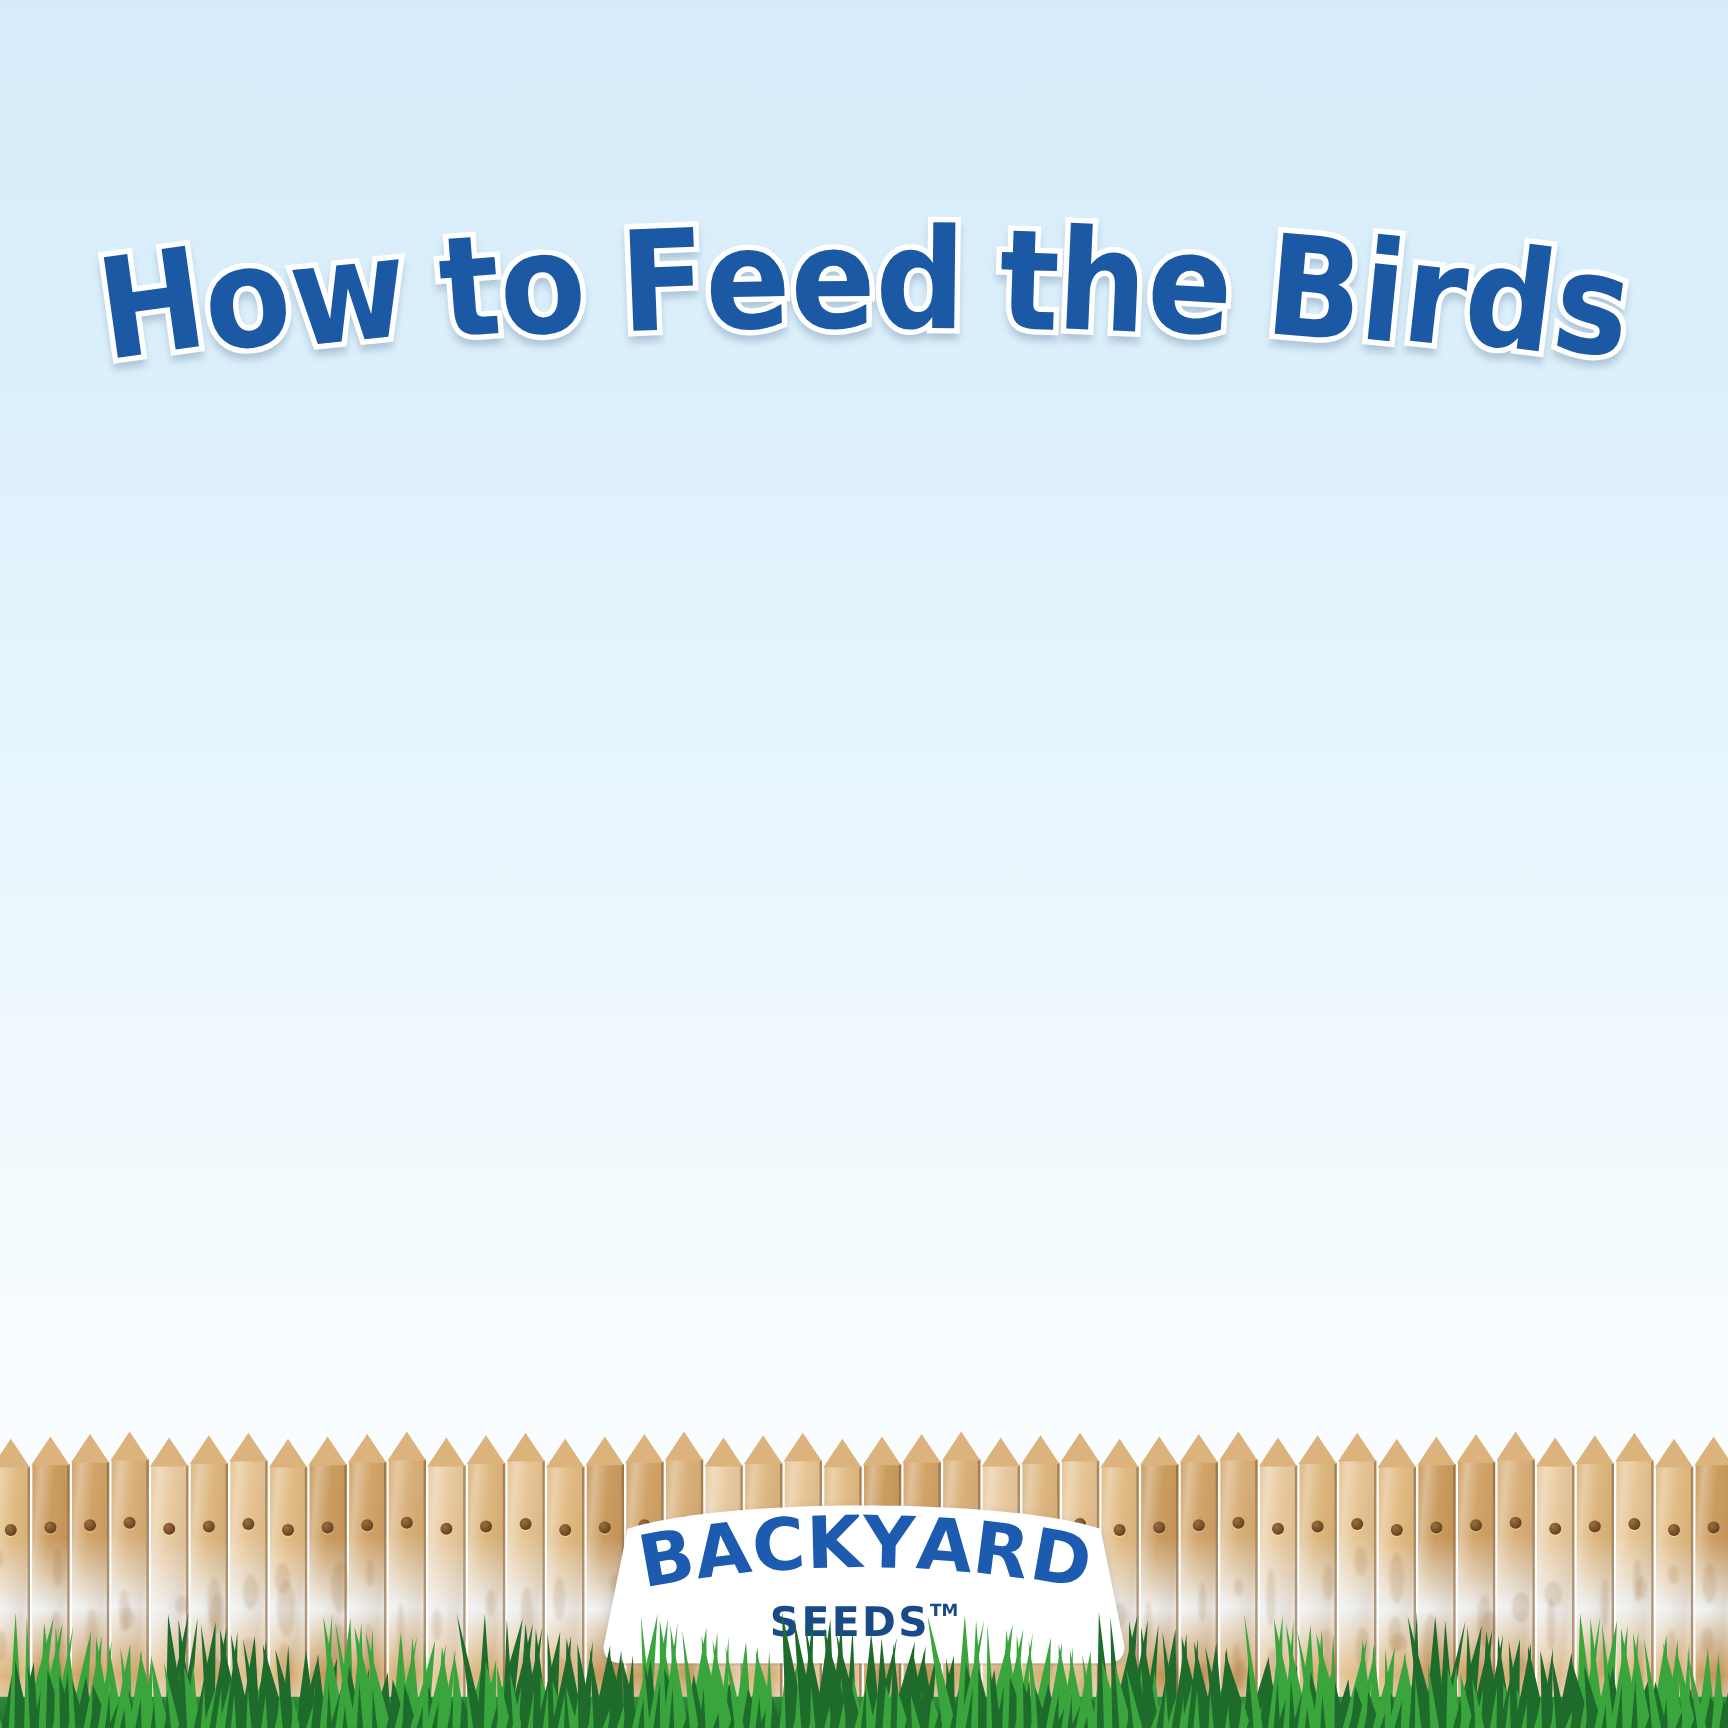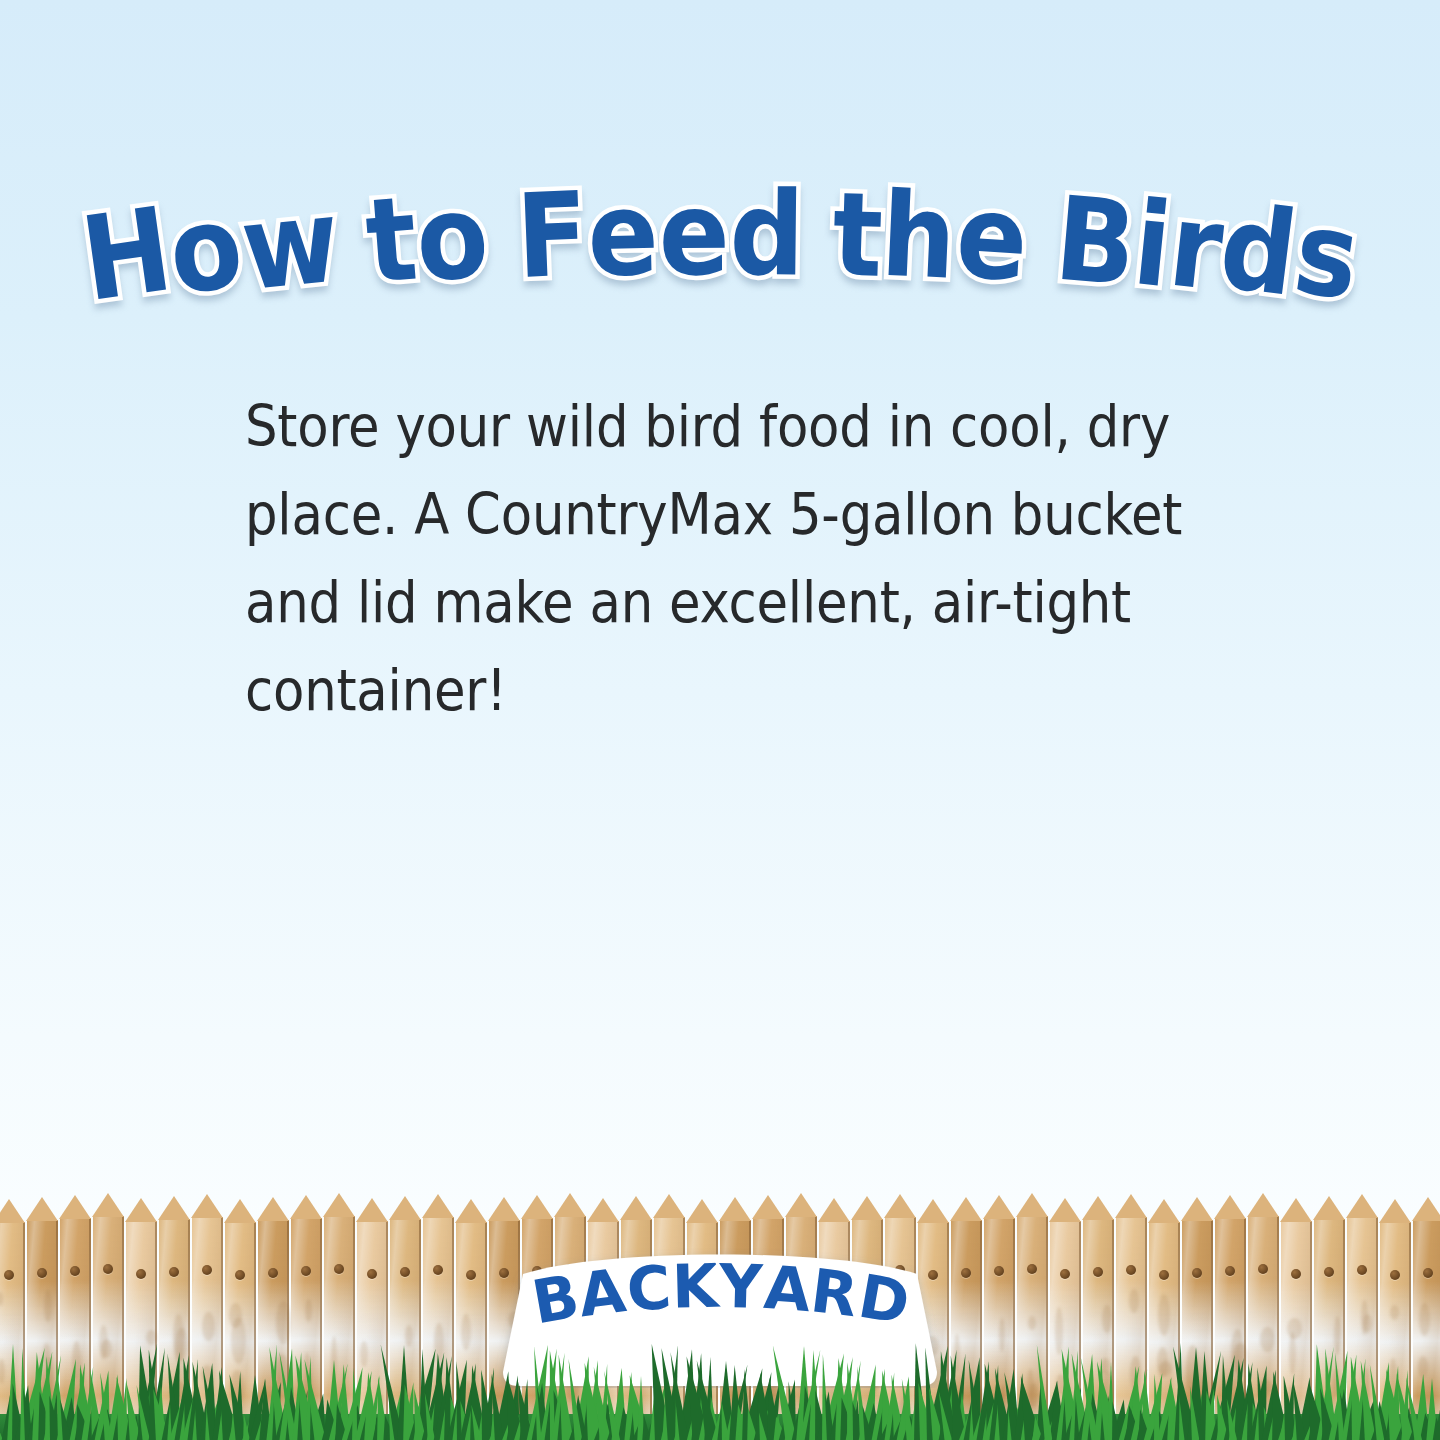--- a/index.html
+++ b/index.html
@@ -198,21 +198,20 @@
 <body>
 
 <div id="stage">
 
   <div id="title-wrap">
     <div id="title-shadow" aria-hidden="true"><span class="tl" style="transform: translateY(20.16px) rotate(-7.96deg);">H</span><span class="tl" style="transform: translateY(15.37px) rotate(-6.95deg);">o</span><span class="tl" style="transform: translateY(10.66px) rotate(-5.79deg);">w</span><span class="tl-space"></span><span class="tl" style="transform: translateY(6.16px) rotate(-4.4deg);">t</span><span class="tl" style="transform: translateY(4.31px) rotate(-3.68deg);">o</span><span class="tl-space"></span><span class="tl" style="transform: translateY(1.58px) rotate(-2.23deg);">F</span><span class="tl" style="transform: translateY(0.47px) rotate(-1.22deg);">e</span><span class="tl" style="transform: translateY(0.03px) rotate(-0.29deg);">e</span><span class="tl" style="transform: translateY(0.13px) rotate(0.64deg);">d</span><span class="tl-space"></span><span class="tl" style="transform: translateY(1.04px) rotate(1.8deg);">t</span><span class="tl" style="transform: translateY(2.03px) rotate(2.52deg);">h</span><span class="tl" style="transform: translateY(3.8px) rotate(3.46deg);">e</span><span class="tl-space"></span><span class="tl" style="transform: translateY(7.66px) rotate(4.9deg);">B</span><span class="tl" style="transform: translateY(10.35px) rotate(5.7deg);">i</span><span class="tl" style="transform: translateY(12.62px) rotate(6.3deg);">r</span><span class="tl" style="transform: translateY(16.05px) rotate(7.1deg);">d</span><span class="tl" style="transform: translateY(20.55px) rotate(8.03deg);">s</span></div>
     <div id="title-arc" aria-label="How to Feed the Birds"><span class="tl" style="transform: translateY(20.16px) rotate(-7.96deg);">H</span><span class="tl" style="transform: translateY(15.37px) rotate(-6.95deg);">o</span><span class="tl" style="transform: translateY(10.66px) rotate(-5.79deg);">w</span><span class="tl-space"></span><span class="tl" style="transform: translateY(6.16px) rotate(-4.4deg);">t</span><span class="tl" style="transform: translateY(4.31px) rotate(-3.68deg);">o</span><span class="tl-space"></span><span class="tl" style="transform: translateY(1.58px) rotate(-2.23deg);">F</span><span class="tl" style="transform: translateY(0.47px) rotate(-1.22deg);">e</span><span class="tl" style="transform: translateY(0.03px) rotate(-0.29deg);">e</span><span class="tl" style="transform: translateY(0.13px) rotate(0.64deg);">d</span><span class="tl-space"></span><span class="tl" style="transform: translateY(1.04px) rotate(1.8deg);">t</span><span class="tl" style="transform: translateY(2.03px) rotate(2.52deg);">h</span><span class="tl" style="transform: translateY(3.8px) rotate(3.46deg);">e</span><span class="tl-space"></span><span class="tl" style="transform: translateY(7.66px) rotate(4.9deg);">B</span><span class="tl" style="transform: translateY(10.35px) rotate(5.7deg);">i</span><span class="tl" style="transform: translateY(12.62px) rotate(6.3deg);">r</span><span class="tl" style="transform: translateY(16.05px) rotate(7.1deg);">d</span><span class="tl" style="transform: translateY(20.55px) rotate(8.03deg);">s</span></div>
   </div>
 
   <div id="copy">
-    <p class="para">Store your wild bird food in cool, dry place. A CountryMax 5-gallon bucket and lid make an excellent, air-tight container!</p>
   </div>
 
   <div id="fence">
       <div class="picket" style="left: -6px; height: 218px; background: linear-gradient(95deg, rgba(255, 255, 255, 0) 0%, rgba(255, 255, 255, 0.32) 16%, rgba(255, 255, 255, 0) 40%, rgba(130, 86, 40, 0.12) 72%, rgba(255, 255, 255, 0.2) 100%), linear-gradient(rgb(226, 188, 133) 0%, rgb(226, 188, 133) 28%, rgba(0, 0, 0, 0.05) 55%, rgb(226, 188, 133) 80%, rgba(0, 0, 0, 0.07) 100%);">
         <div class="grain" style="left: 3px; top: 70px; width: 6px; height: 14px;"></div>
         <div class="grain" style="left: 4px; top: 137px; width: 7px; height: 25px;"></div>
       </div>
       <div class="picket" style="left: 27px; height: 220px; background: linear-gradient(95deg, rgba(255, 255, 255, 0) 0%, rgba(255, 255, 255, 0.32) 16%, rgba(255, 255, 255, 0) 40%, rgba(130, 86, 40, 0.12) 72%, rgba(255, 255, 255, 0.2) 100%), linear-gradient(rgb(203, 156, 95) 0%, rgb(203, 156, 95) 28%, rgba(0, 0, 0, 0.05) 55%, rgb(203, 156, 95) 80%, rgba(0, 0, 0, 0.07) 100%);">
         <div class="grain" style="left: 16px; top: 123px; width: 7px; height: 21px;"></div>
         <div class="grain" style="left: 17px; top: 70px; width: 8px; height: 32px;"></div>
@@ -412,20 +411,23 @@
   <div id="logo">
     <svg id="logo-banner" viewBox="0 0 470 148">
       <defs>
         <filter id="bsh" x="-20%" y="-20%" width="140%" height="150%">
           <feDropShadow dx="0" dy="3" stdDeviation="4" flood-color="#6d7c86" flood-opacity="0.35"></feDropShadow>
         </filter>
       </defs>
       <path filter="url(#bsh)" d="M38 34 C120 8 350 8 432 34 L452 132 Q452 146 436 146 L34 146 Q18 146 18 132 Z" fill="#ffffff"></path>
     </svg>
     <div id="logo-text" aria-label="BACKYARD"><span class="bl" style="transform: translateY(12.63px) rotate(-10.06deg);">B</span><span class="bl" style="transform: translateY(6.45px) rotate(-7.19deg);">A</span><span class="bl" style="transform: translateY(2.32px) rotate(-4.31deg);">C</span><span class="bl" style="transform: translateY(0.26px) rotate(-1.44deg);">K</span><span class="bl" style="transform: translateY(0.26px) rotate(1.44deg);">Y</span><span class="bl" style="transform: translateY(2.32px) rotate(4.31deg);">A</span><span class="bl" style="transform: translateY(6.45px) rotate(7.19deg);">R</span><span class="bl" style="transform: translateY(12.63px) rotate(10.06deg);">D</span></div>
+    <div id="logo-sub">
+      <span>SEEDS</span><span class="tmk">TM</span>
+    </div>
   </div>
 
   <div id="grass">
     <div id="grass-base"></div>
   <div class="blade" style="left: -4px; border-left-width: 4px; border-right-width: 4px; border-bottom: 26px solid rgb(58, 164, 61); transform: rotate(-11deg); transform-origin: 50% 100%;"></div>
       <div class="blade" style="left: 1.42857px; border-left-width: 5px; border-right-width: 5px; border-bottom: 63px solid rgb(30, 107, 43); transform: rotate(6deg); transform-origin: 50% 100%;"></div>
       <div class="blade" style="left: 6.85714px; border-left-width: 6px; border-right-width: 6px; border-bottom: 100px solid rgb(58, 164, 61); transform: rotate(0deg); transform-origin: 50% 100%;"></div>
       <div class="blade" style="left: 12.2857px; border-left-width: 7px; border-right-width: 7px; border-bottom: 61px solid rgb(30, 107, 43); transform: rotate(-6deg); transform-origin: 50% 100%;"></div>
       <div class="blade" style="left: 17.7143px; border-left-width: 8px; border-right-width: 8px; border-bottom: 98px solid rgb(58, 164, 61); transform: rotate(11deg); transform-origin: 50% 100%;"></div>
       <div class="blade" style="left: 14.1429px; border-left-width: 9px; border-right-width: 9px; border-bottom: 59px solid rgb(30, 107, 43); transform: rotate(5deg); transform-origin: 50% 100%;"></div>

